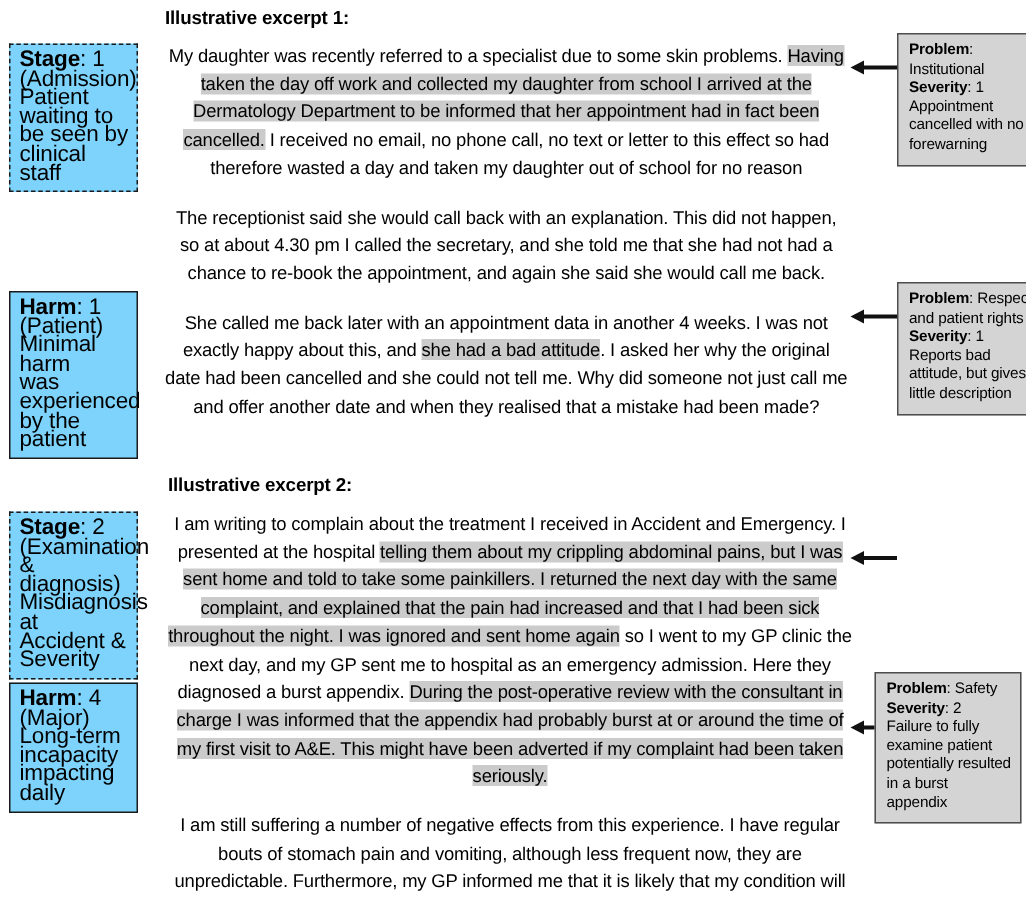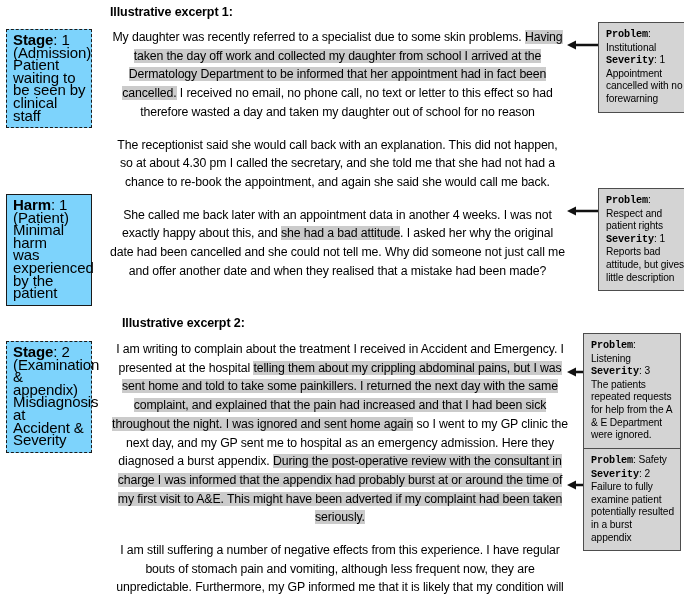--- a/index.html
+++ b/index.html
@@ -69,21 +69,21 @@
   .right-box {
     width: 98px;
     padding: 5px 6px 6px 7px;
     font-size: 10.2px;
     line-height: 12.6px;
     letter-spacing: -0.1px;
     background: #d4d4d4;
     border: 1.6px solid #4d4d4d;
     box-sizing: border-box;
   }
-  .right-box .lbl { font-weight: bold; font-family: Liberation Mono, monospace; }
+  .right-box .lbl { font-weight: bold; }
 
   
   .arrow-left {
     width: 32px;
     height: 14px;
     display: block;
   }
   .arrow-left svg { display: block; }
 </style>
 </head>
@@ -137,50 +137,54 @@
       <path d="M1 7 L10 2.4 L10 5.7 L32 5.7 L32 8.3 L10 8.3 L10 11.6 Z" fill="#111111"></path>
     </svg>
   </div>
 
   <div class="abs right-box" style="left:598px; top:188px;">
     <div><span class="lbl">Problem</span><span>: </span><span>Respect and patient rights</span></div>
     <div><span class="lbl">Severity</span><span>: </span><span>1</span></div>
     <div>Reports bad attitude, but gives little description</div>
   </div>
 
-  <div class="abs excerpt-heading" style="left:122px; top:316px;">Illustrative excerpt 2:</div>
+  <div class="abs excerpt-heading" style="left:112px; top:316px;">Illustrative excerpt 2:</div>
 
   <div class="abs left-box dashed" style="left:6px; top:341px;">
     <div>
       <span class="lbl">Stage</span><span>: </span><span>2</span>
     </div>
     <div>(Examination &amp;</div>
-    <div>appendix)</div>
+    <div>diagnosis)</div>
     <div>Misdiagnosis at</div>
     <div>Accident &amp;</div>
     <div>Severity</div>
   </div>
 
+  <div class="abs left-box solid" style="left:6px; top:455px;">
+    <div>
+      <span class="lbl">Harm</span><span>: </span><span>4</span>
+    </div>
+    <div>(Major)</div>
+    <div>Long-term</div>
+    <div>incapacity</div>
+    <div>impacting daily</div>
+  </div>
 
   <div class="abs body-col" style="left:110px; top:340px; width:460px;">
     <p><span>I am writing to complain about the treatment I received in Accident and Emergency. I presented at the hospital </span><span class="hl">telling them about my crippling abdominal pains, but I was sent home and told to take some painkillers. I returned the next day with the same complaint, and explained that the pain had increased and that I had been sick throughout the night. I was ignored and sent home again</span><span> so I went to my GP clinic the next day, and my GP sent me to hospital as an emergency admission.  Here they diagnosed a burst appendix. </span><span class="hl">During the post-operative review with the consultant in charge I was informed that the appendix had probably burst at or around the time of my first visit to A&amp;E. This might have been adverted if my complaint had been taken seriously.</span></p>
     <p><span>I am still suffering a number of negative effects from this experience. I have regular bouts of stomach pain and vomiting, although less frequent now, they are unpredictable. Furthermore, my GP informed me that it is likely that my condition will not improve.</span></p>
   </div>
 
   <div class="abs arrow-left" style="left:566px; top:365px;">
     <svg width="32" height="14" viewBox="0 0 32 14" aria-hidden="true">
       <path d="M1 7 L10 2.4 L10 5.7 L32 5.7 L32 8.3 L10 8.3 L10 11.6 Z" fill="#111111"></path>
     </svg>
   </div>
 
-  <div class="abs right-box" style="left:583px; top:333px;">
-    <div><span class="lbl">Problem</span><span>: </span><span>Listening</span></div>
-    <div><span class="lbl">Severity</span><span>: </span><span>3</span></div>
-    <div>The patients repeated requests for help from the A &amp; E Department were ignored.</div>
-  </div>
 
   <div class="abs arrow-left" style="left:566px; top:478px;">
     <svg width="32" height="14" viewBox="0 0 32 14" aria-hidden="true">
       <path d="M1 7 L10 2.4 L10 5.7 L32 5.7 L32 8.3 L10 8.3 L10 11.6 Z" fill="#111111"></path>
     </svg>
   </div>
 
   <div class="abs right-box" style="left:583px; top:448px;">
     <div><span class="lbl">Problem</span><span>: </span><span>Safety</span></div>
     <div><span class="lbl">Severity</span><span>: </span><span>2</span></div>

